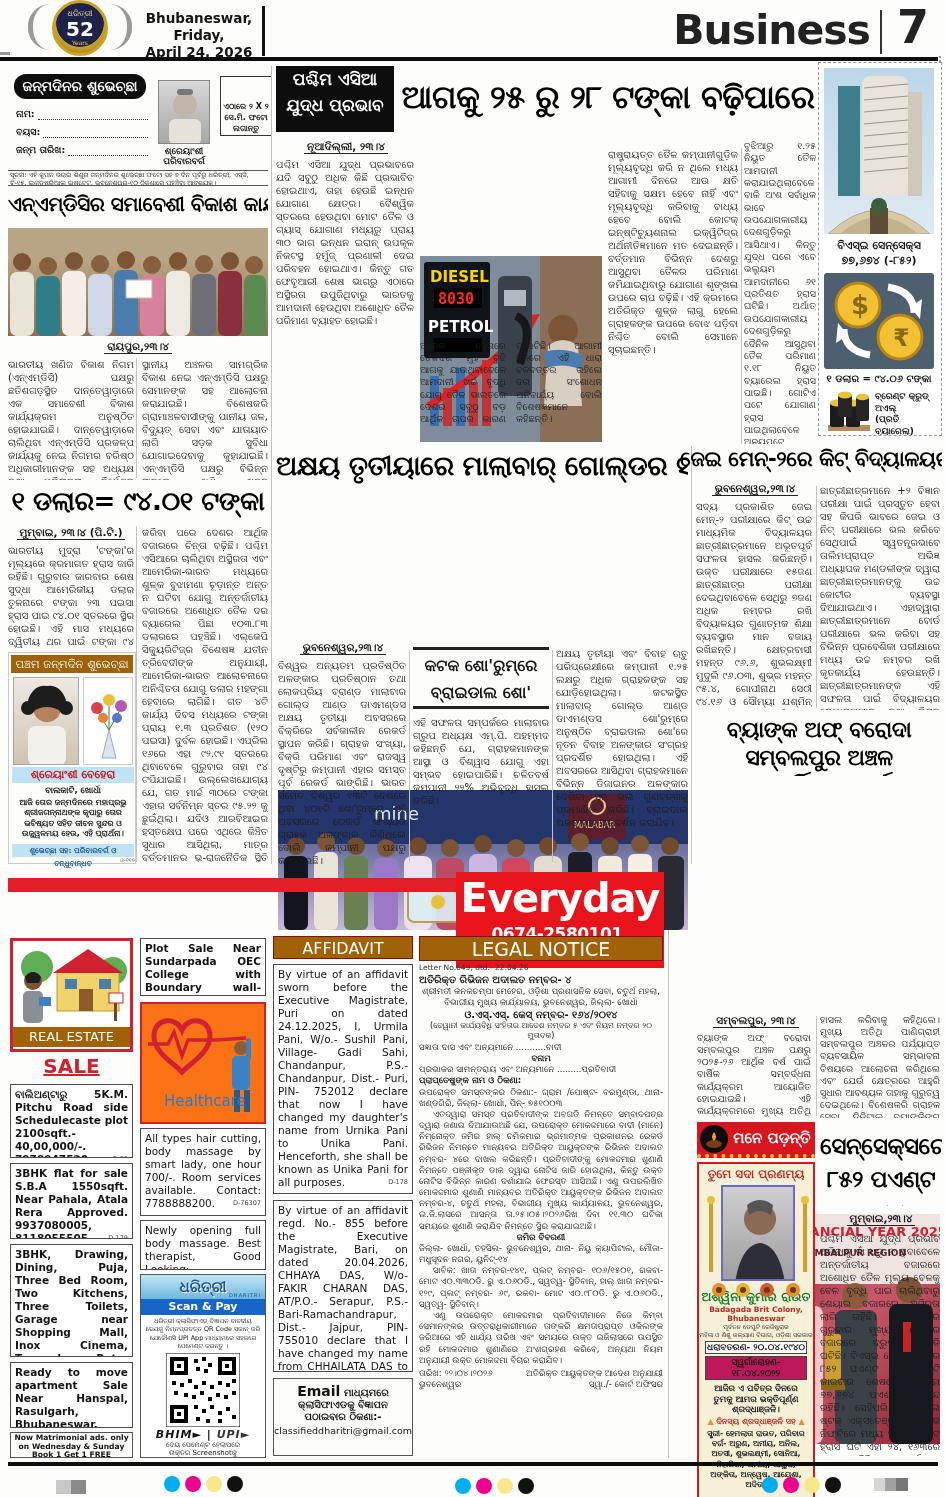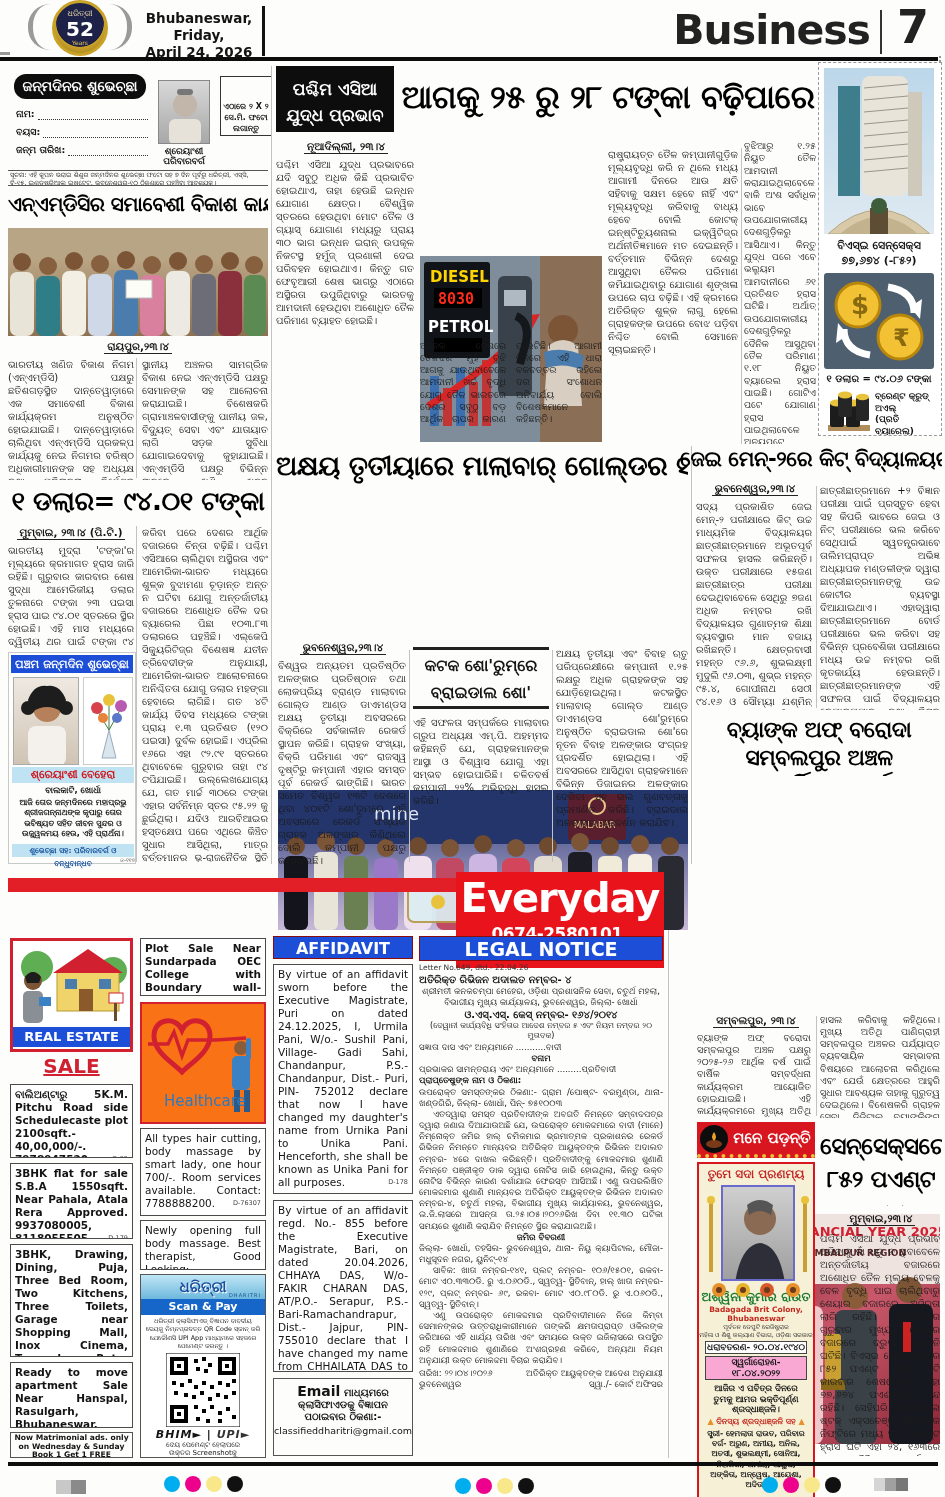--- a/index.html
+++ b/index.html
@@ -5,21 +5,21 @@
   *{margin:0;padding:0;box-sizing:border-box}
   html,body{background:#888}
   .page{position:relative;width:945px;height:1497px;margin:0 auto;background:#fdfdfb;
         font-family:"DejaVu Sans","Liberation Sans",sans-serif;color:#141414;overflow:hidden}
   .abs{position:absolute}
   .bt{font-size:10px;line-height:1.30;text-align:justify;overflow:hidden;color:#1b1b1b}
   .bt2{font-size:9.5px;line-height:1.28;text-align:justify;overflow:hidden;color:#1b1b1b}
   .hl{font-weight:bold;color:#000;text-align:center;line-height:1.06;letter-spacing:-.5px;overflow:hidden}
   .dl{font-weight:bold;text-align:center;font-size:10.5px;overflow:hidden}
   .dl span{border-bottom:1px solid #222;padding:0 3px 1px}
-  .redhead{background:#1d4ed8;color:#fff;font-weight:bold;text-align:center;overflow:hidden}
+  .redhead{background:#a16207;color:#fff;font-weight:normal;text-align:center;overflow:hidden}
   .adbox{border:1.6px solid #4a4a4a;padding:3px 4px;font-size:10.5px;font-weight:bold;
          line-height:1.24;text-align:justify;overflow:hidden;background:#fff}
   .adcode{float:right;font-size:6.5px;font-weight:normal;color:#444;margin-top:2px}
   .vrule{border-left:1px solid #c2c2c2}
   .hrule{background:#0d0d0d}
   .dotfield{border-bottom:1.3px dotted #333;flex:1;margin-left:3px}
   .photo{overflow:hidden;position:relative}
   .cap{font-weight:bold;text-align:center;overflow:hidden}
   svg{display:block}
 </style>
@@ -157,21 +157,21 @@
     <div class="abs" style="left:3px;top:191px;width:122px;height:13px;background:#bfe3f2;color:#134f9e;font-weight:bold;font-size:7.5px;text-align:center;line-height:13px">
       <span>ଶୁଭେଚ୍ଛା ସହ: ପରିବାରବର୍ଗ ଓ ବନ୍ଧୁବାନ୍ଧବ</span>
     </div>
     <div class="abs" style="left:88px;top:204px;width:38px;font-size:5.5px;color:#555;text-align:right">ଜ-୧୧୭</div>
   </div>
 
   <div class="abs vrule" style="left:271px;top:66px;width:1px;height:798px"></div>
   <div class="abs vrule" style="left:691px;top:446px;width:1px;height:418px"></div>
   <div class="abs vrule" style="left:668px;top:930px;width:1px;height:528px"></div>
 
-  <div class="abs" style="left:276px;top:66px;width:118px;height:66px;background:#0d0d0d;color:#fff;text-align:center;font-weight:bold;font-size:17px;line-height:1.55;padding-top:10px">
+  <div class="abs" style="left:276px;top:66px;width:118px;height:66px;background:#0d0d0d;color:#fff;text-align:center;font-weight:bold;font-size:17px;line-height:1.55;padding-top:0">
     <div>ପଶ୍ଚିମ ଏସିଆ</div>
     <div>ଯୁଦ୍ଧ ପ୍ରଭାବ</div>
   </div>
   <div class="abs hl" style="left:398px;top:72px;width:420px;height:58px;font-size:32px;line-height:1.6">ଆଗକୁ ୨୫ ରୁ ୨୮ ଟଙ୍କା ବଢ଼ିପାରେ ପେଟ୍ରୋଲ ଦର</div>
   <div class="abs dl" style="left:276px;top:140px;width:140px;height:15px"><span>ନୂଆଦିଲ୍ଲୀ, ୨୩।୪</span></div>
   <div class="abs bt" style="left:276px;top:158px;width:138px;height:286px">ପଶ୍ଚିମ ଏସିଆ ଯୁଦ୍ଧ ପ୍ରଭାବରେ ଯଦି ସବୁଠୁ ଅଧିକ କିଛି ପ୍ରଭାବିତ ହୋଇଥାଏ, ତାହା ହେଉଛି ଇନ୍ଧନ ଯୋଗାଣ କ୍ଷେତ୍ର। ବୈଶ୍ୱିକ ସ୍ତରରେ ହେଉଥିବା ମୋଟ ତୈଳ ଓ ଗ୍ୟାସ୍ ଯୋଗାଣ ମଧ୍ୟରୁ ପ୍ରାୟ ୩୦ ଭାଗ ଇନ୍ଧନ ଇରାନ୍ ଉପକୂଳ ନିକଟସ୍ଥ ହର୍ମୁଜ୍ ପ୍ରଣାଳୀ ଦେଇ ପରିବହନ ହୋଇଥାଏ। କିନ୍ତୁ ଗତ ଫେବୃଆରୀ ଶେଷ ଭାଗରୁ ଏଠାରେ ଅସ୍ଥିରତା ଉପୁଜିଥିବାରୁ ଭାରତକୁ ଆମଦାନୀ ହେଉଥିବା ଅଶୋଧିତ ତୈଳ ପରିମାଣ ବ୍ୟାହତ ହୋଇଛି।</div>
   <div class="abs photo" style="left:420px;top:148px;width:182px;height:186px;background:linear-gradient(#9fb3c4,#5c6a76)">
     <svg width="182" height="186">
       <rect x="0" y="0" width="182" height="186" fill="#7e8d99"></rect>
       <rect x="120" y="0" width="62" height="186" fill="#8a6e55"></rect>
@@ -382,21 +382,21 @@
       <circle cx="60" cy="8" r="7" fill="#d85a2a"></circle>
         <circle cx="60" cy="8" r="3" fill="#6a3a1a"></circle>
       <circle cx="86" cy="8" r="7" fill="#e8912a"></circle>
         <circle cx="86" cy="8" r="3" fill="#6a3a1a"></circle>
     </svg>
     <div style="margin-top:108px;font-size:12.5px;font-weight:bold;color:#1c7a2e">ଅଶ୍ୱିନୀ କୁମାର ରାଉତ</div>
     <div style="font-size:7.5px;font-weight:bold;color:#c2281e">Badagada Brit Colony, Bhubaneswar</div>
     <div style="font-size:6.3px;color:#222">ପୂର୍ବତନ ଡେପୁଟି ରେଜିଷ୍ଟ୍ରାର</div>
     <div style="font-size:6.3px;color:#222">ମହିଳା ଓ ଶିଶୁ କଲ୍ୟାଣ ବିଭାଗ, ଓଡ଼ିଶା ସରକାର</div>
     <div style="margin:2px 6px 0;background:#fff;border:1px solid #444;font-size:9px;font-weight:bold">ଧରାବତରଣ- ୨୦.୦୪.୧୯୪୦</div>
-    <div style="margin:2px 6px 0;background:#f9a8d4;border:1px solid #444;font-size:9px;font-weight:bold">ସ୍ୱର୍ଗାରୋହଣ- ୧୮.୦୪.୨୦୨୨</div>
+    <div style="margin:2px 6px 0;background:#be185d;border:1px solid #444;font-size:9px;font-weight:bold">ସ୍ୱର୍ଗାରୋହଣ- ୧୮.୦୪.୨୦୨୨</div>
     <div style="margin:3px 5px 0;font-size:8.6px;font-weight:bold;line-height:1.25">ଆଜିର ଏ ପବିତ୍ର ଦିନରେ ତୁମକୁ ଆମର ଭକ୍ତିପୂର୍ଣ୍ଣ ଶ୍ରଦ୍ଧାଞ୍ଜଳି।</div>
     <div style="margin-top:2px;font-size:8px;font-weight:bold;color:#c2281e">
       <span style="color:#e8912a">▲</span>
       <span>ଦିନସ୍ୟ ଶ୍ରଦ୍ଧାଞ୍ଜଳି ସହ</span>
       <span style="color:#e8912a">▲</span>
     </div>
     <div style="margin:2px 5px 0;font-size:7.8px;font-weight:bold;line-height:1.3">ସ୍ତ୍ରୀ- ହେମଲାତା ରାଉତ, ପରିବାର ବର୍ଗ- ଅରୁଣ, ଅମୀୟ, ଅନିଲ, ଅତସୀ, ଶୁଭଲକ୍ଷ୍ମୀ, ସୋନିଆ, ନିହାରିକା, ଅମୀୟ, ଆୟୁଷ, ଅଙ୍କିତା, ଅନ୍ୱେଷ, ଆୟେଶା, ଅଦିତା।</div>
   </div>
 
   <div class="abs hl" style="left:820px;top:1130px;width:122px;height:76px;font-size:23px;line-height:1.45">

